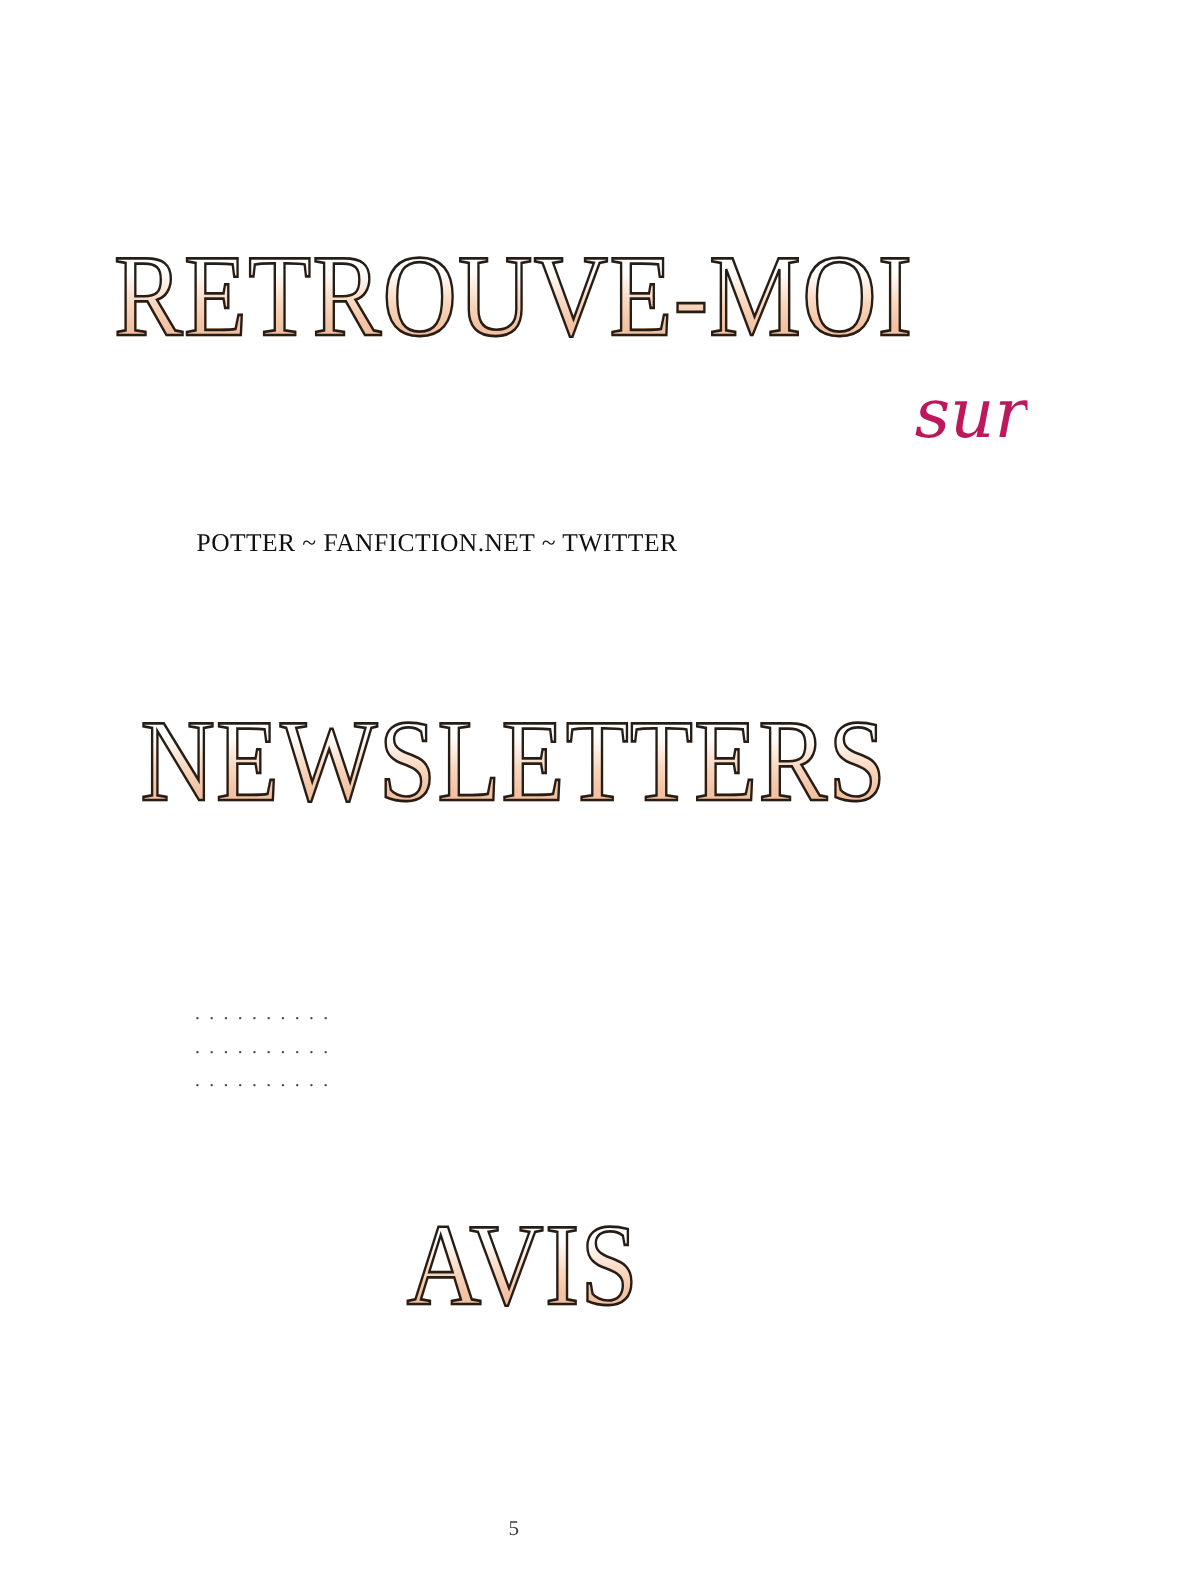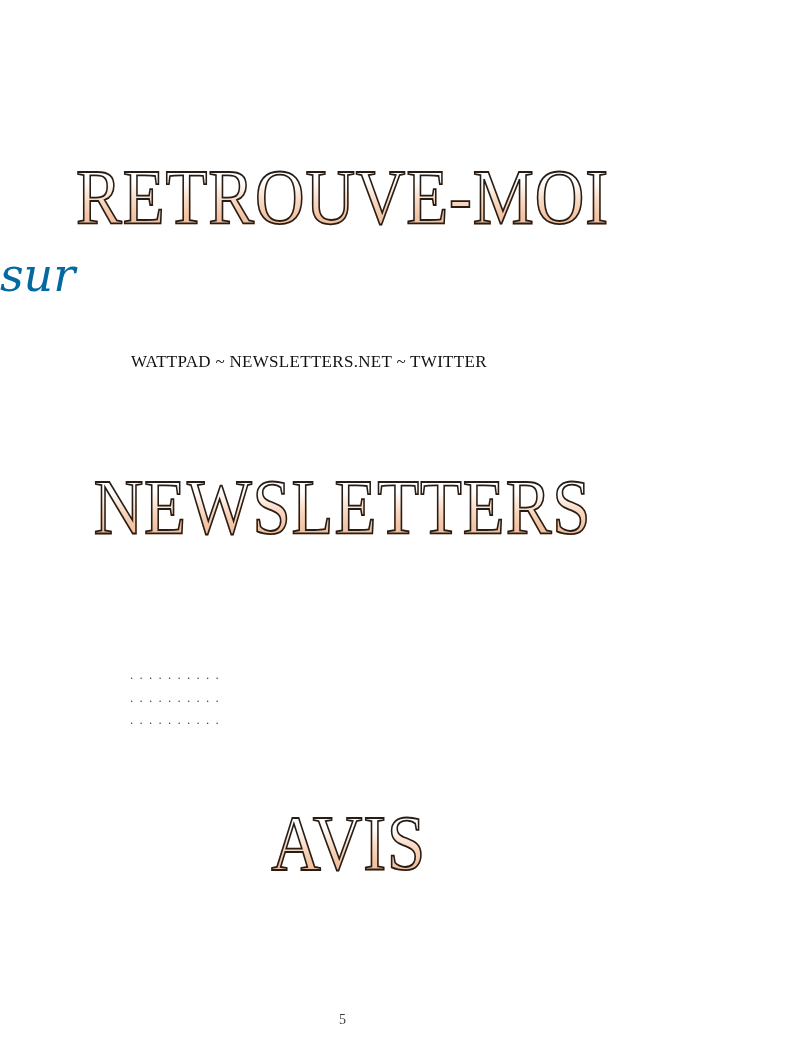--- a/index.html
+++ b/index.html
@@ -38,26 +38,26 @@
   }
   .title-main { top: 158px; }
   .title-newsletters { top: 468px; }
   .title-avis { top: 804px; padding-left: 14px; }
 
   .sur {
     position: absolute;
     top: 250px;
     left: 0;
     right: 0;
-    text-align: left;
+    text-align: right;
     font-family: "DejaVu Serif", serif;
     font-style: italic;
     font-size: 46px;
     line-height: 1.1;
-    color: #0369a1;
+    color: #be185d;
   }
 
   .links {
     position: absolute;
     top: 351px;
     left: 131px;
     font-family: "Liberation Serif", serif;
     font-size: 17px;
     line-height: 21px;
     letter-spacing: 0.3px;
@@ -91,21 +91,21 @@
 </head>
 <body>
 
 <div class="page">
 
   <h1 class="fancy title-main">RETROUVE-MOI</h1>
 
   <div class="sur">sur</div>
 
   <div class="links">
-    <div class="links-line">WATTPAD ~ NEWSLETTERS.NET ~ TWITTER</div>
+    <div class="links-line">POTTER ~ FANFICTION.NET ~ TWITTER</div>
   </div>
 
   <h2 class="fancy title-newsletters">NEWSLETTERS</h2>
 
   <div class="dots">
     <div class="dots-row">. . . . . . . . . .</div>
     <div class="dots-row">. . . . . . . . . .</div>
     <div class="dots-row">. . . . . . . . . .</div>
   </div>
 

